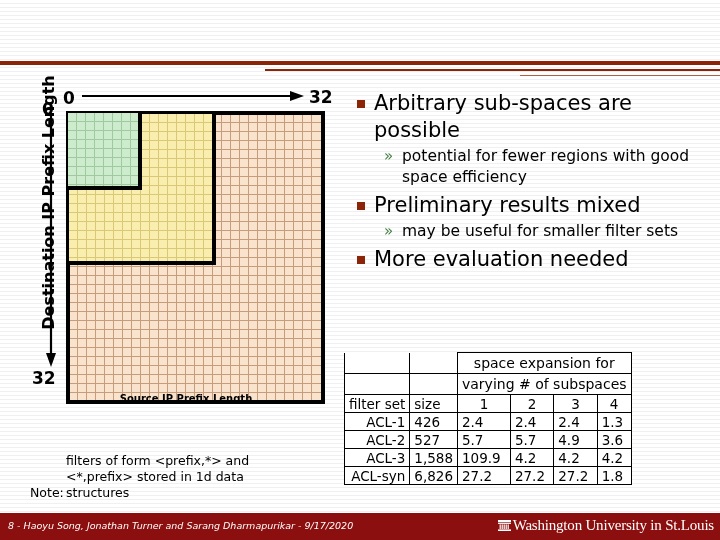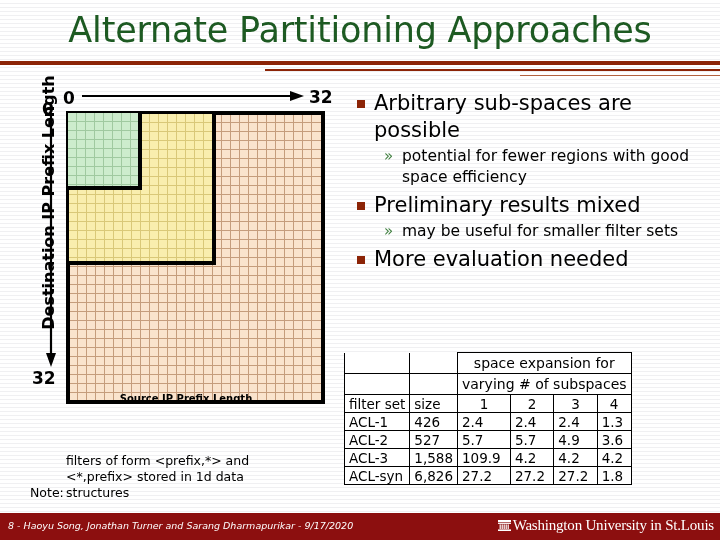--- a/index.html
+++ b/index.html
@@ -279,21 +279,21 @@
     border-top: none;
     border-left: 1px solid #000;
   }
   #results-table .filterset-head {
     text-align: right;
   }
   #results-table .size-head {
     text-align: left;
   }
   #results-table .rowname {
-    text-align: left;
+    text-align: right;
   }
 
   
   #footer {
     position: absolute;
     left: 0;
     top: 513px;
     width: 720px;
     height: 27px;
     background: #8c0f0f;
@@ -326,21 +326,20 @@
     color: #ffffff;
     white-space: nowrap;
     letter-spacing: -0.2px;
   }
 </style>
 </head>
 <body>
 
 <div id="slide">
 
-  <div id="title">Alternate Partitioning Approaches</div>
   <div id="rule-thick"></div>
   <div id="rule-mid"></div>
   <div id="rule-thin"></div>
 
   <div id="diagram">
 
     <div id="y-axis-label">Destination IP Prefix Length</div>
     <div id="top-zero">0</div>
     <div id="top-32">32</div>
     <div id="left-zero">0</div>

